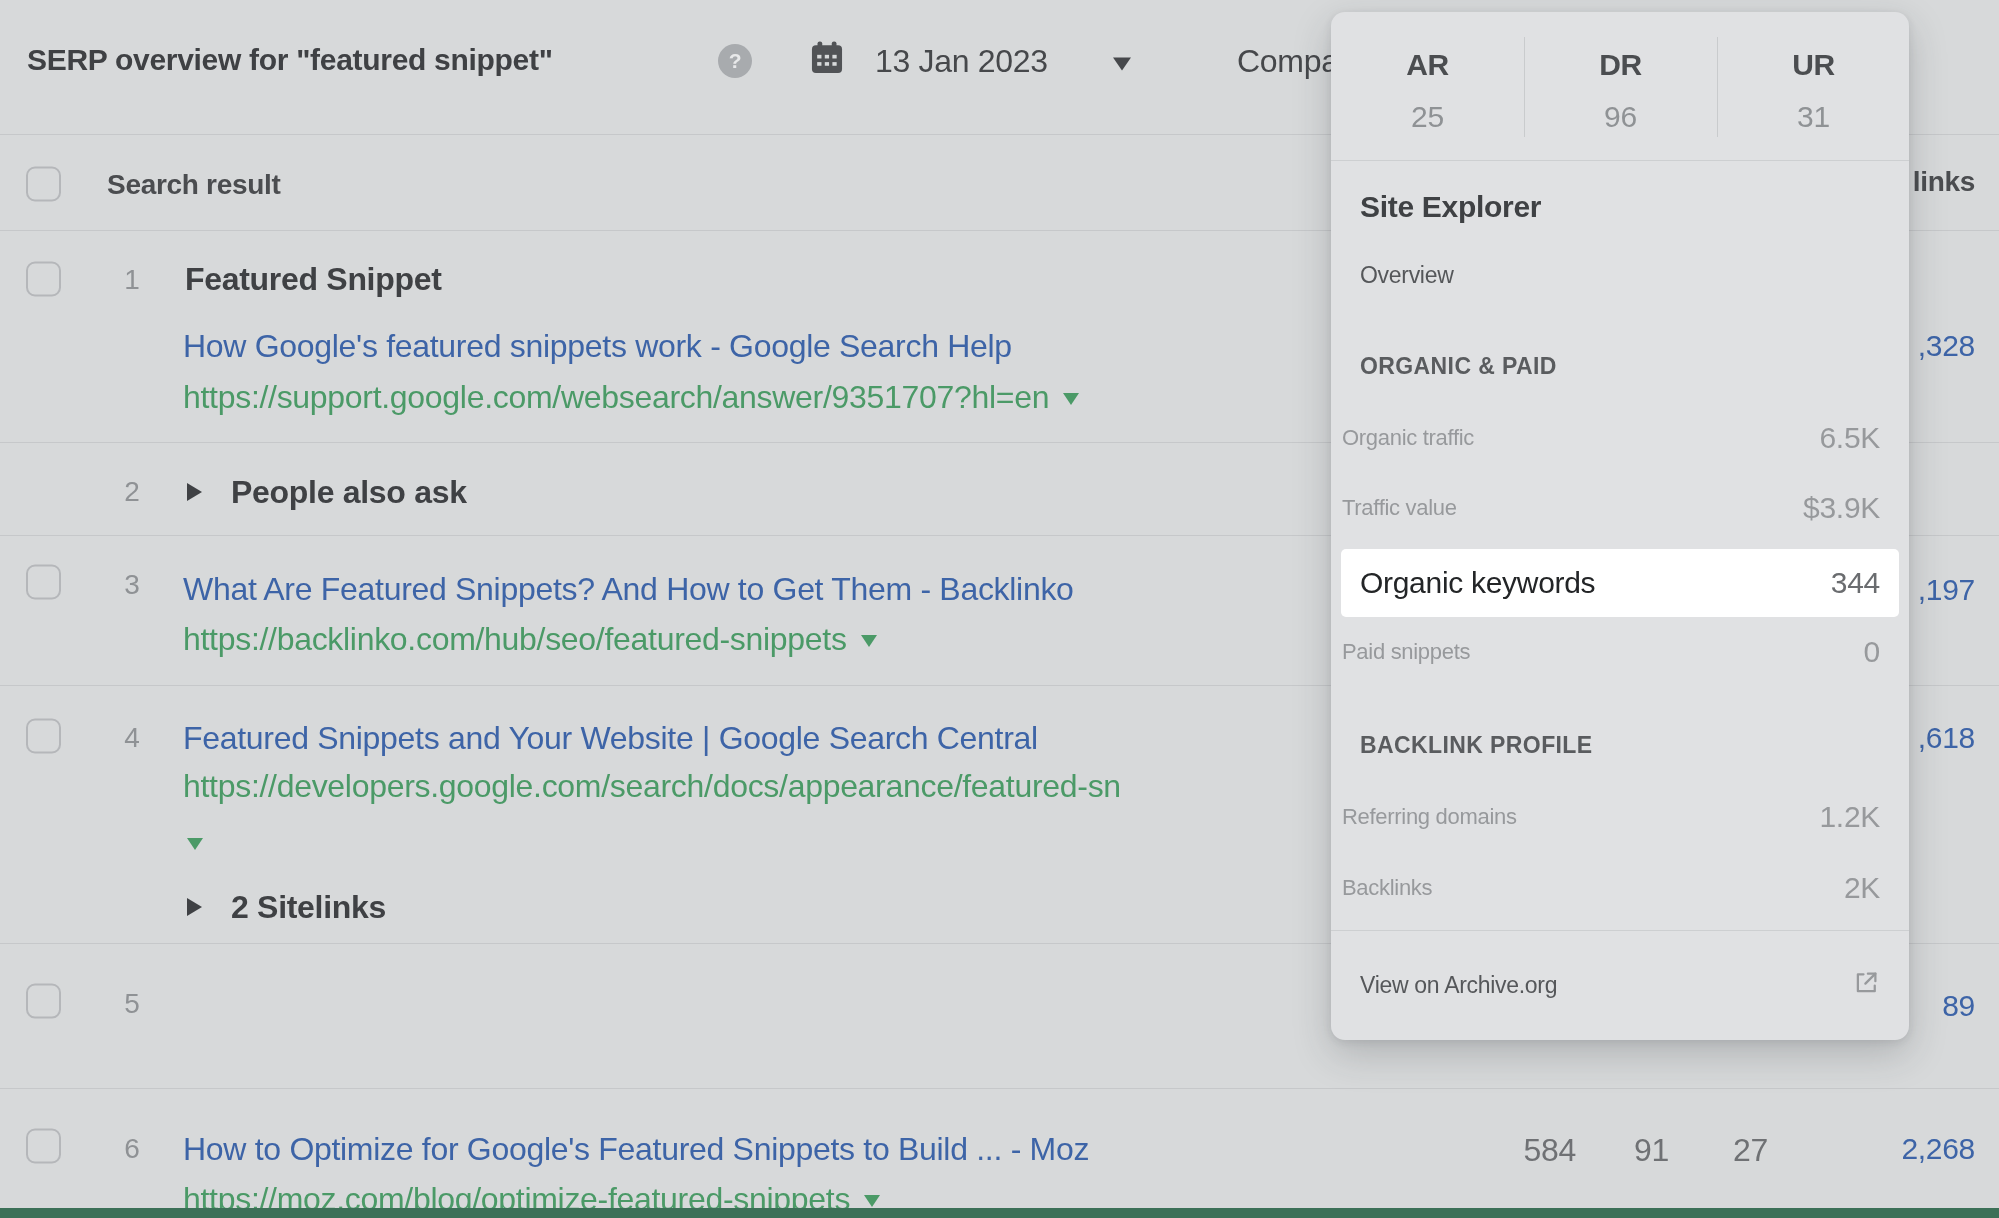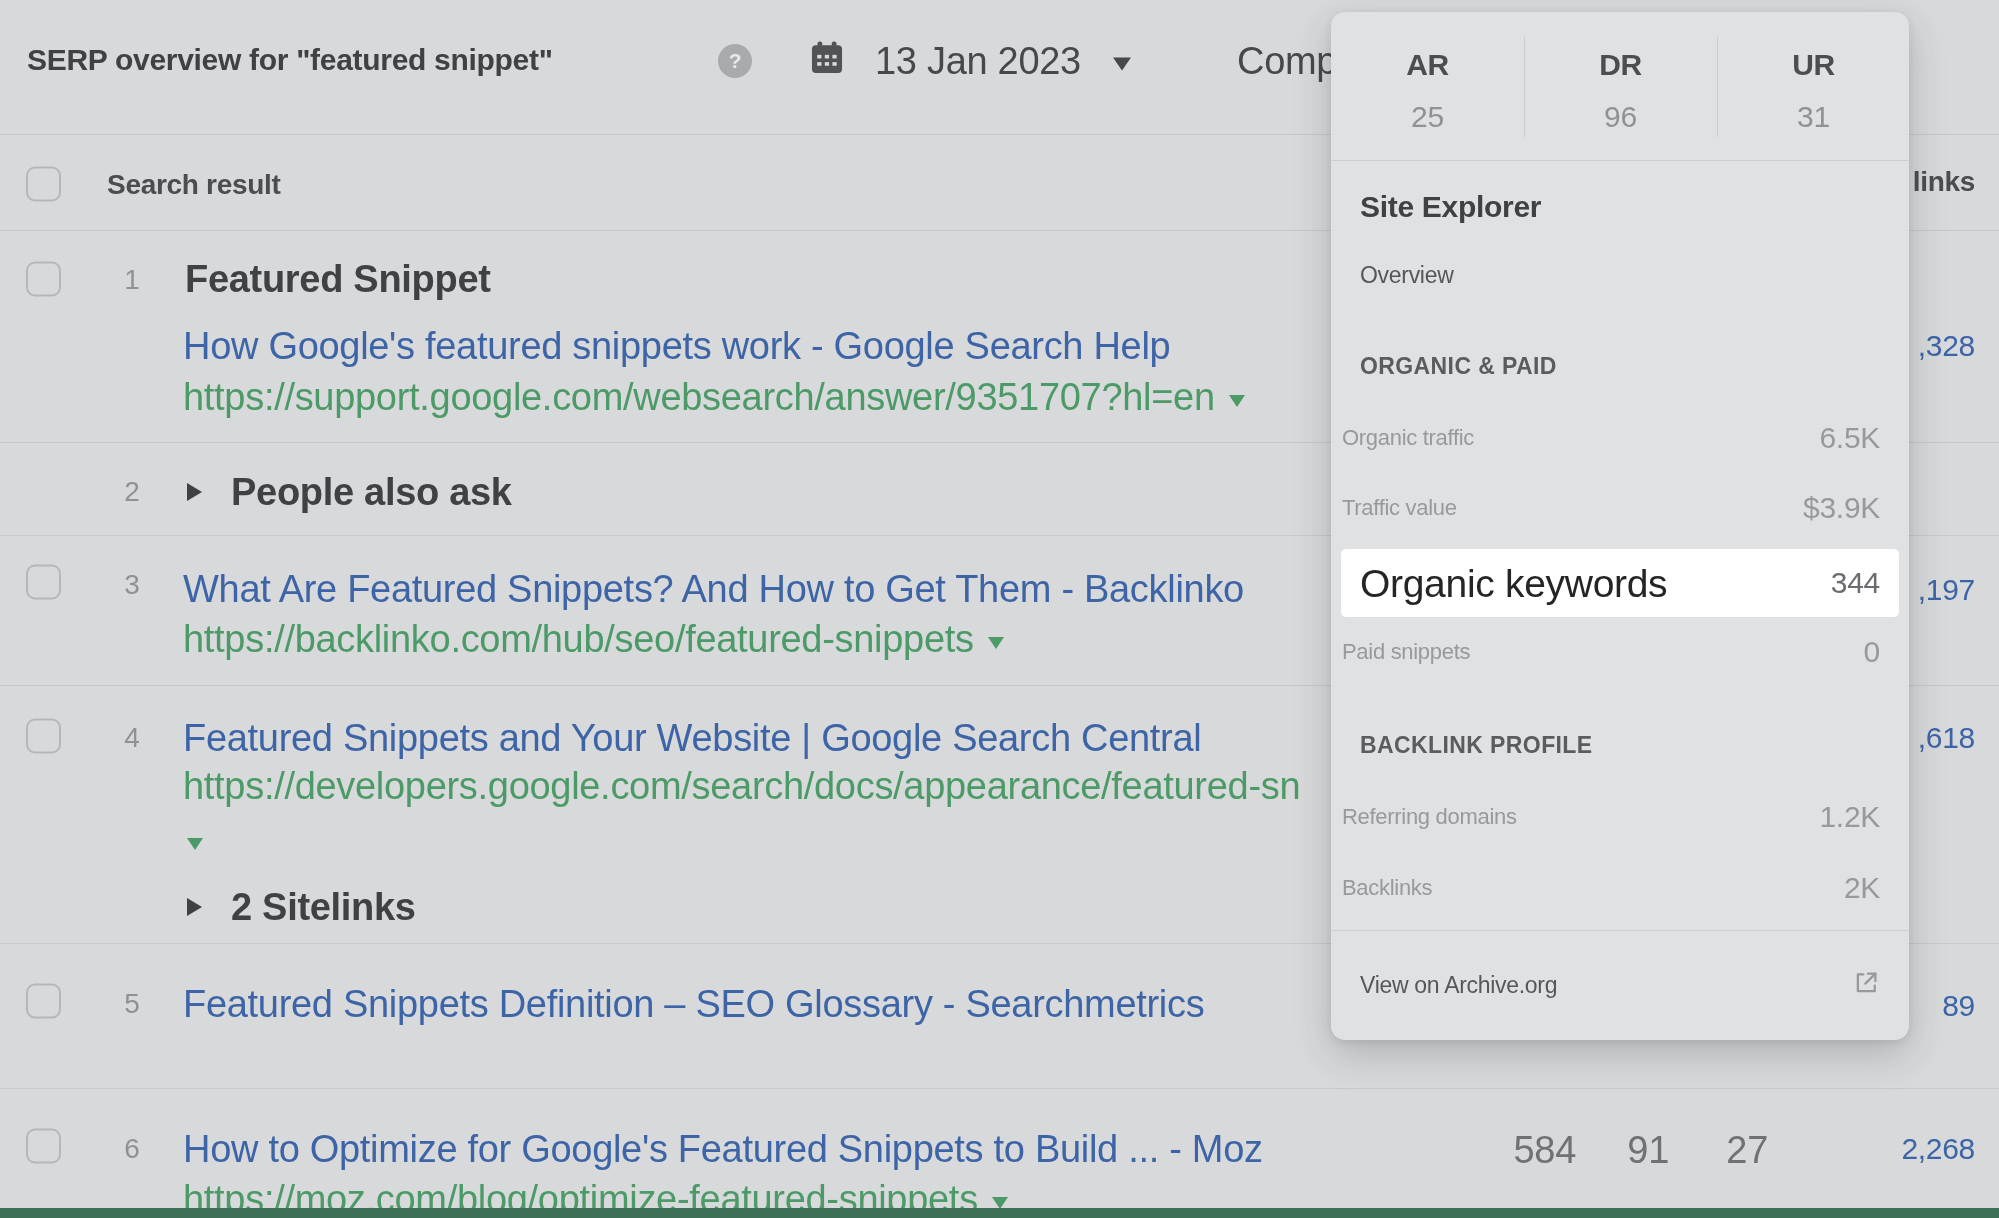--- a/index.html
+++ b/index.html
@@ -6,21 +6,21 @@
   .screen{
     position:relative;width:1999px;height:1218px;overflow:hidden;
     background:#d7d9da;
     font-family:"Liberation Sans","DejaVu Sans",sans-serif;
     letter-spacing:-0.3px;
   }
   .abs{position:absolute;}
   .vc{transform:translateY(-50%);}
   .nw{white-space:nowrap;}
   .divider{position:absolute;left:0;right:0;height:1px;background:#c6c8ca;}
-  .t{font-size:38px;color:#46484b;line-height:1;}
+  .t{font-size:32px;color:#46484b;line-height:1;}
   .bold{font-weight:700;color:#3f4144;}
   .blue{color:#3d64a7;}
   .green{color:#4b9a67;}
   .metric{color:#6f7174;}
   .colhdr{font-size:28px;font-weight:700;color:#4b4d50;line-height:1;}
   .checkbox{
     position:absolute;width:35px;height:35px;box-sizing:border-box;
     border:2.5px solid #b5b7ba;border-radius:9px;background:transparent;
   }
   .rownum{position:absolute;width:44px;text-align:center;font-size:28px;color:#8f9295;line-height:1;}
@@ -56,21 +56,21 @@
   .pop-metric .val{font-size:30px;color:#8f9295;line-height:1;margin-top:22px;}
   .pop-title{position:absolute;left:29px;font-size:30px;font-weight:700;color:#3f4144;line-height:1;}
   .pop-link{position:absolute;left:29px;font-size:23px;color:#55575a;line-height:1;}
   .pop-sec{position:absolute;left:29px;font-size:23px;font-weight:700;color:#5a5c5f;letter-spacing:.4px;line-height:1;}
   .pop-item-label{position:absolute;left:11px;font-size:22px;color:#97999c;line-height:1;}
   .pop-item-value{position:absolute;right:29px;font-size:30px;color:#97999c;text-align:right;line-height:1;}
   .pop-highlight{
     position:absolute;left:10px;right:10px;top:537px;height:68px;
     background:#ffffff;border-radius:5px;
   }
-  .hl-label{position:absolute;left:29px;font-size:39px;color:#232527;line-height:1;}
+  .hl-label{position:absolute;left:29px;font-size:30px;color:#232527;line-height:1;}
   .hl-value{position:absolute;right:29px;font-size:30px;color:#6a6c6f;text-align:right;line-height:1;}
   .green-bar{position:absolute;left:0;right:0;top:1208px;height:10px;background:#3c7057;}
 </style>
 </head>
 <body>
 
 <div class="screen">
 
   
   <div class="abs vc t bold nw" style="left:27px;top:60px;font-size:30px;">SERP overview for "featured snippet"</div>
@@ -142,21 +142,20 @@
   <div class="abs vc t blue nw" style="left:183px;top:738px;">Featured Snippets and Your Website | Google Search Central</div>
   <div class="abs vc t green nw" style="left:183px;top:786px;">https://developers.google.com/search/docs/appearance/featured-sn</div>
   <span class="abs vc caret-green" style="left:187px;top:842px;margin-left:0;"></span>
   <span class="abs vc tri-right" style="left:187px;top:907px;"></span>
   <div class="abs vc t bold nw" style="left:231px;top:907px;">2 Sitelinks</div>
   <div class="rightnum vc blue nw" style="top:738px;">,618</div>
 
   
   <div class="checkbox vc" style="left:26px;top:1001px;"></div>
   <div class="rownum vc" style="left:110px;top:1004px;">5</div>
-  <div class="abs vc t blue nw" style="left:183px;top:1004px;">Featured Snippets Definition – SEO Glossary - Searchmetrics</div>
   <div class="rightnum vc blue nw" style="top:1006px;">89</div>
 
   
   <div class="checkbox vc" style="left:26px;top:1146px;"></div>
   <div class="rownum vc" style="left:110px;top:1149px;">6</div>
   <div class="abs vc t blue nw" style="left:183px;top:1149px;">How to Optimize for Google's Featured Snippets to Build ... - Moz</div>
   <div class="abs vc t metric nw" style="right:423px;top:1150px;text-align:right;">584</div>
   <div class="abs vc t metric nw" style="right:330px;top:1150px;text-align:right;">91</div>
   <div class="abs vc t metric nw" style="right:231px;top:1150px;text-align:right;">27</div>
   <div class="rightnum vc blue nw" style="top:1149px;">2,268</div>

